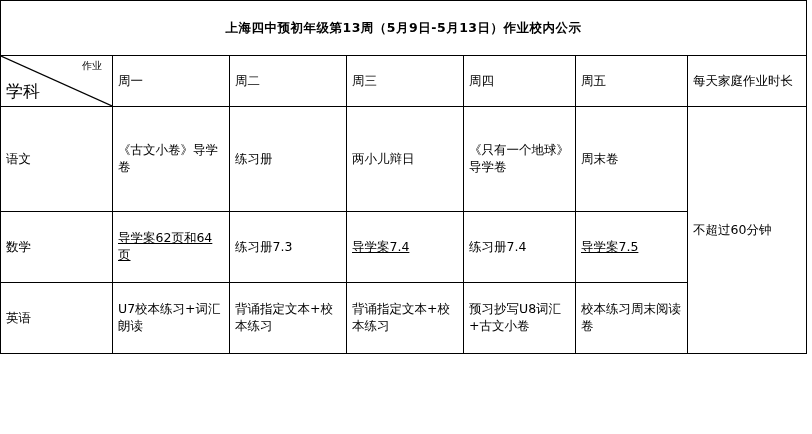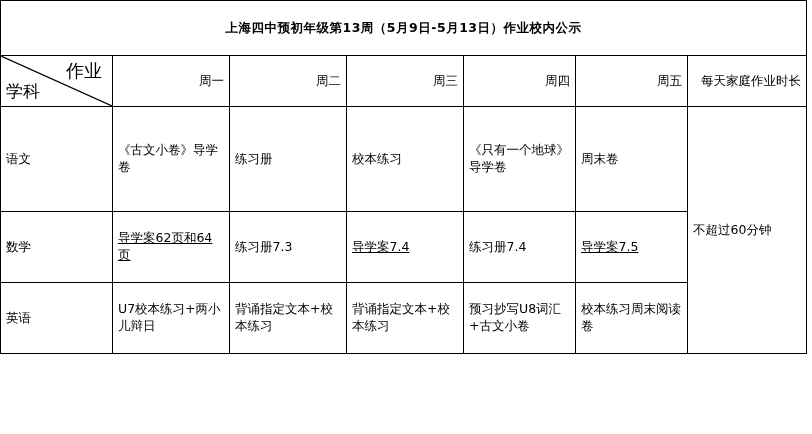--- a/index.html
+++ b/index.html
@@ -39,21 +39,21 @@
     border: 1px solid #000000;
     text-align: center;
     font-size: 16px;
     font-weight: bold;
     letter-spacing: 0.5px;
     height: 46px;
     padding: 0 6px;
   }
   
   .hdr {
-    text-align: right;
+    text-align: left;
     font-size: 12.5px;
     height: 42px;
   }
   .corner {
     position: relative;
     height: 42px;
     padding: 0;
     overflow: hidden;
   }
   .corner .diag {
@@ -64,21 +64,21 @@
   .corner .lbl-subject {
     position: absolute;
     left: 5px;
     bottom: 3px;
     font-size: 17px;
   }
   .corner .lbl-hw {
     position: absolute;
     right: 10px;
     top: 3px;
-    font-size: 18px;
+    font-size: 10px;
   }
   .subject-cell {
     text-align: left;
     font-size: 12.5px;
   }
   .row-chinese td { height: 96px; }
   .row-math td { height: 62px; }
   .row-english td { height: 62px; }
   .cell-top {
     vertical-align: top;
@@ -123,38 +123,38 @@
         <td class="hdr">周三</td>
         <td class="hdr">周四</td>
         <td class="hdr">周五</td>
         <td class="hdr">每天家庭作业时长</td>
       </tr>
 
       <tr class="row-chinese">
         <td class="subject-cell">语文</td>
         <td class="cell-top">《古文小卷》导学卷</td>
         <td class="cell-top">练习册</td>
-        <td class="cell-top">校本练习</td>
+        <td class="cell-top">两小儿辩日</td>
         <td class="cell-top">《只有一个地球》导学卷</td>
         <td class="cell-top">周末卷</td>
         <td class="dur-cell" rowspan="3">不超过60分钟</td>
       </tr>
 
       <tr class="row-math">
         <td class="subject-cell">数学</td>
         <td><span class="u">导学案62页和64页</span></td>
         <td>练习册7.3</td>
         <td><span class="u">导学案7.4</span></td>
         <td>练习册7.4</td>
         <td><span class="u">导学案7.5</span></td>
       </tr>
 
       <tr class="row-english">
         <td class="subject-cell">英语</td>
-        <td class="cell-top">U7校本练习+两小儿辩日</td>
+        <td class="cell-top">U7校本练习+词汇朗读</td>
         <td class="cell-top">背诵指定文本+校本练习</td>
         <td class="cell-top">背诵指定文本+校本练习</td>
         <td class="cell-top">预习抄写U8词汇+古文小卷</td>
         <td class="cell-top">校本练习周末阅读卷</td>
       </tr>
     </tbody>
   </table>
   <div class="bottom-spacer"></div>
 </div>
 

